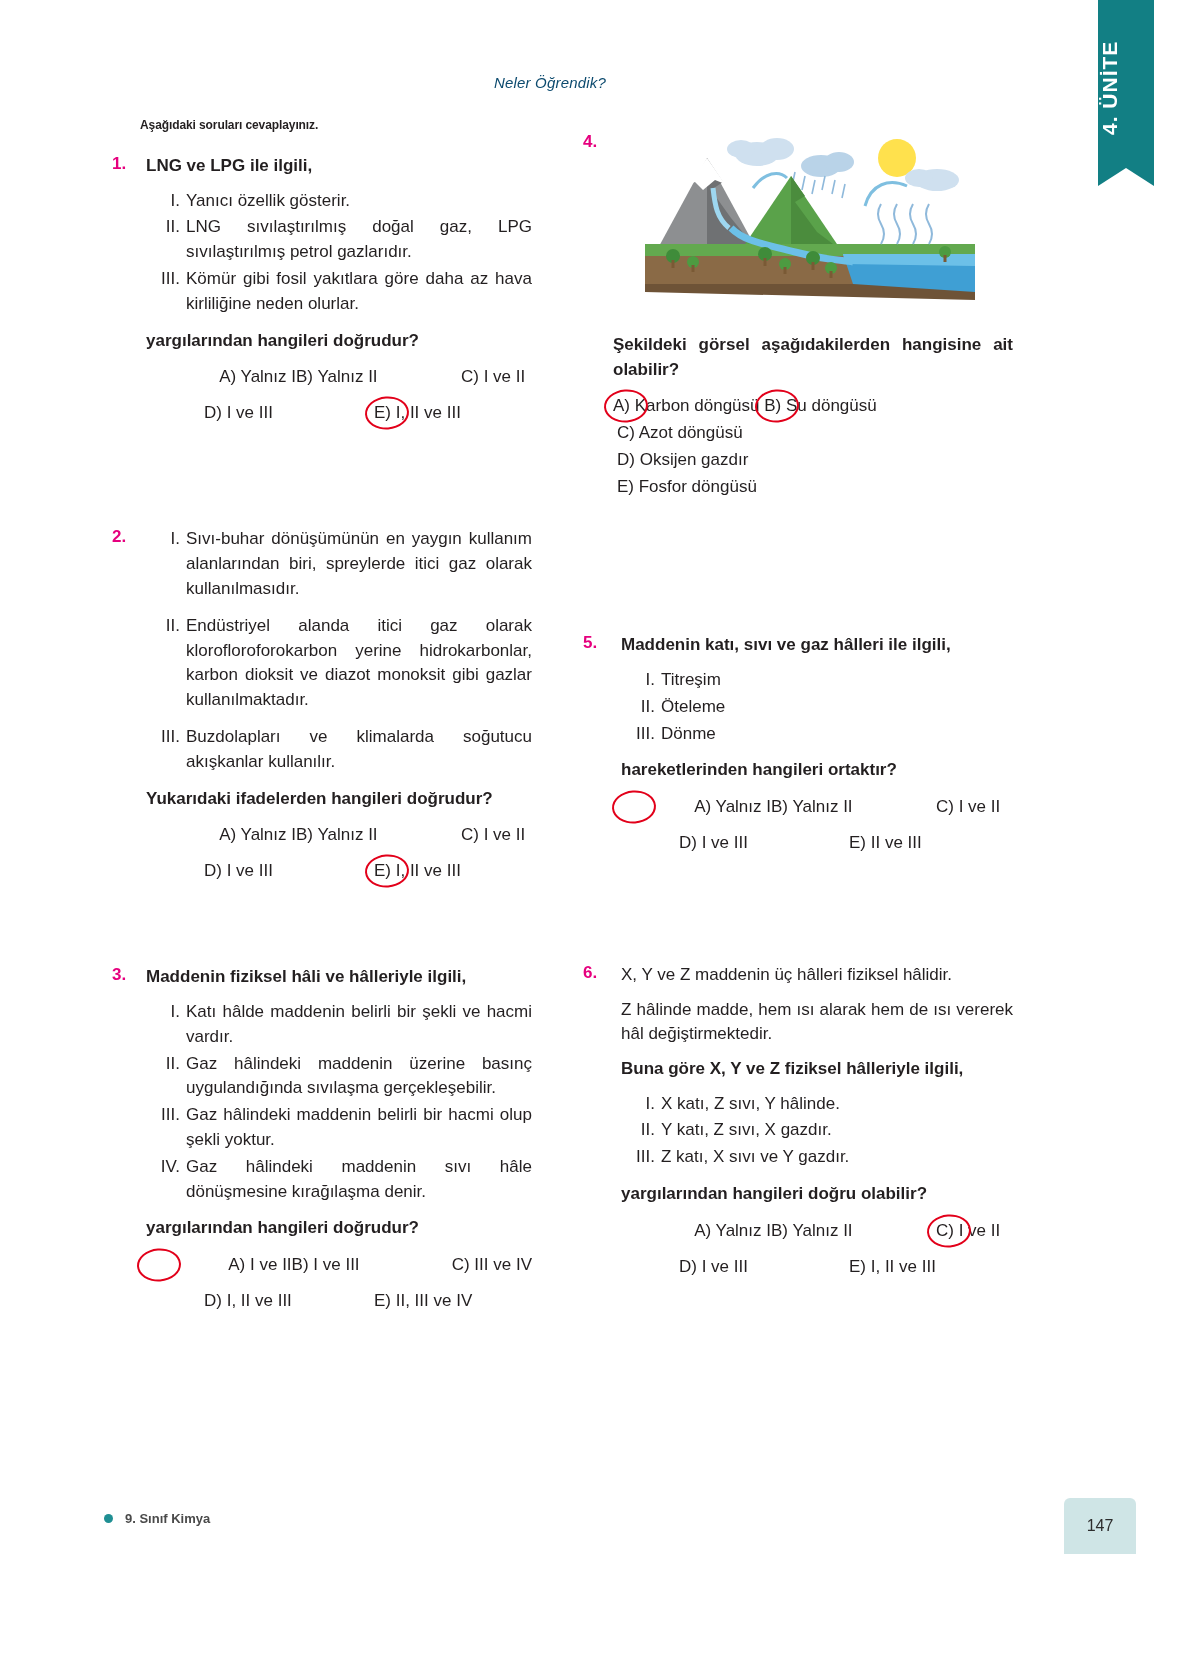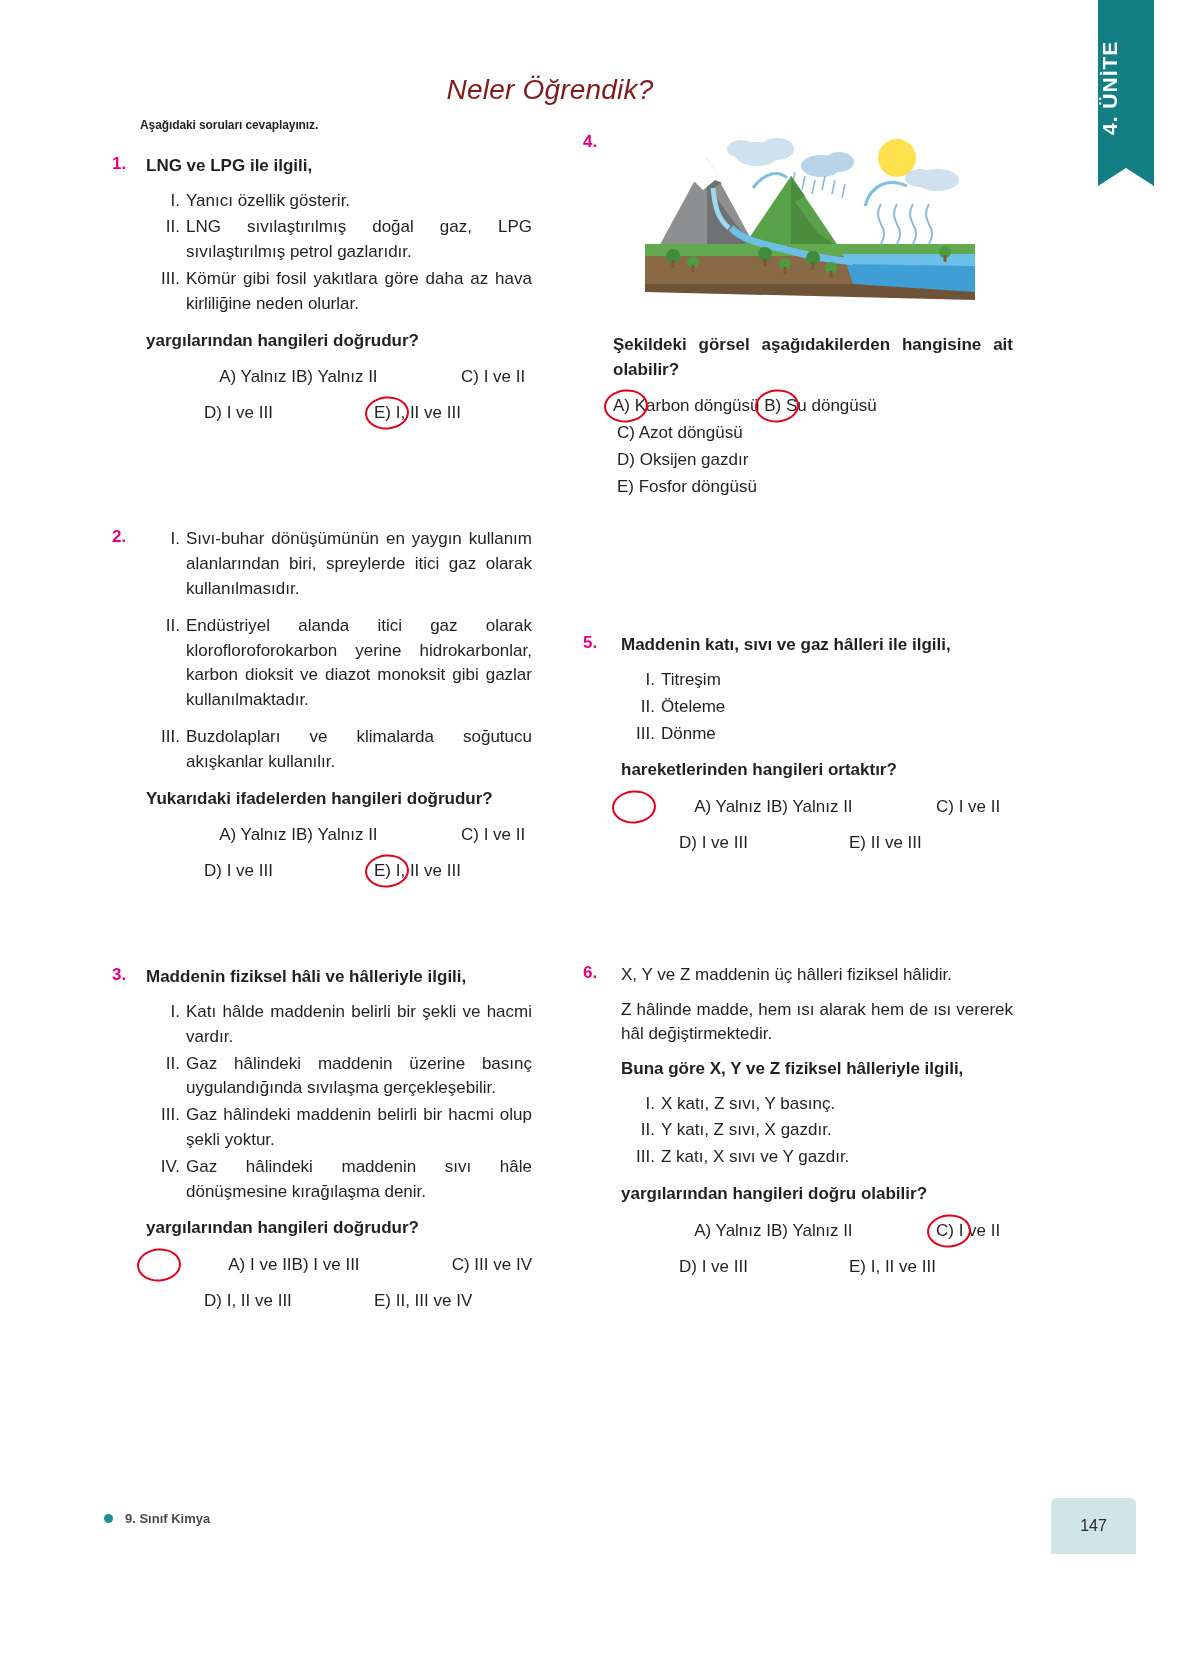--- a/index.html
+++ b/index.html
@@ -52,23 +52,23 @@
     justify-content: center;
   }
 
   
   .page-title {
     position: absolute;
     top: 74px;
     left: 0;
     width: 1100px;
     text-align: center;
-    font-size: 28px;
+    font-size: 15px;
     font-style: italic;
-    color: #7f1d1d;
+    color: #0c4a6e;
     letter-spacing: 0.2px;
   }
 
   
   .col {
     position: absolute;
     top: 118px;
     width: 420px;
   }
   .col-left { left: 112px; }
@@ -194,21 +194,21 @@
     width: 9px;
     height: 9px;
     border-radius: 50%;
     background: #1f8f93;
     margin-right: 12px;
   }
   .page-num {
     position: absolute;
     right: 46px;
     bottom: 100px;
-    width: 85px;
+    width: 72px;
     height: 56px;
     background: #cfe5e6;
     border-radius: 6px 6px 0 0;
     display: flex;
     align-items: center;
     justify-content: center;
     font-size: 16px;
     color: #2d2d2d;
   }
 </style>
@@ -419,21 +419,21 @@
 
   <div style="height:84px"></div>
 
   <div class="q">
     <div class="q-num">6.</div>
     <div class="q-body" style="margin-left:38px;">
       <p class="q-stem normal">X, Y ve Z maddenin üç hâlleri fiziksel hâlidir.</p>
       <p class="q-stem normal just">Z hâlinde madde, hem ısı alarak hem de ısı vererek hâl değiştirmektedir.</p>
       <p class="q-stem">Buna göre X, Y ve Z fiziksel hâlleriyle ilgili,</p>
       <ul class="roman-list indent">
-        <li><span class="rn">I.</span><span>X katı, Z sıvı, Y basınç.</span></li>
+        <li><span class="rn">I.</span><span>X katı, Z sıvı, Y hâlinde.</span></li>
         <li><span class="rn">II.</span><span>Y katı, Z sıvı, X gazdır.</span></li>
         <li><span class="rn">III.</span><span>Z katı, X sıvı ve Y gazdır.</span></li>
       </ul>
       <p class="q-ask">yargılarından hangileri doğru olabilir?</p>
       <div class="opts-row r1">
         <span class="opt">A) Yalnız I</span>
         <span class="opt">B) Yalnız II</span>
         <span class="opt circ">C) I ve II</span>
       </div>
       <div class="opts-row r2">

